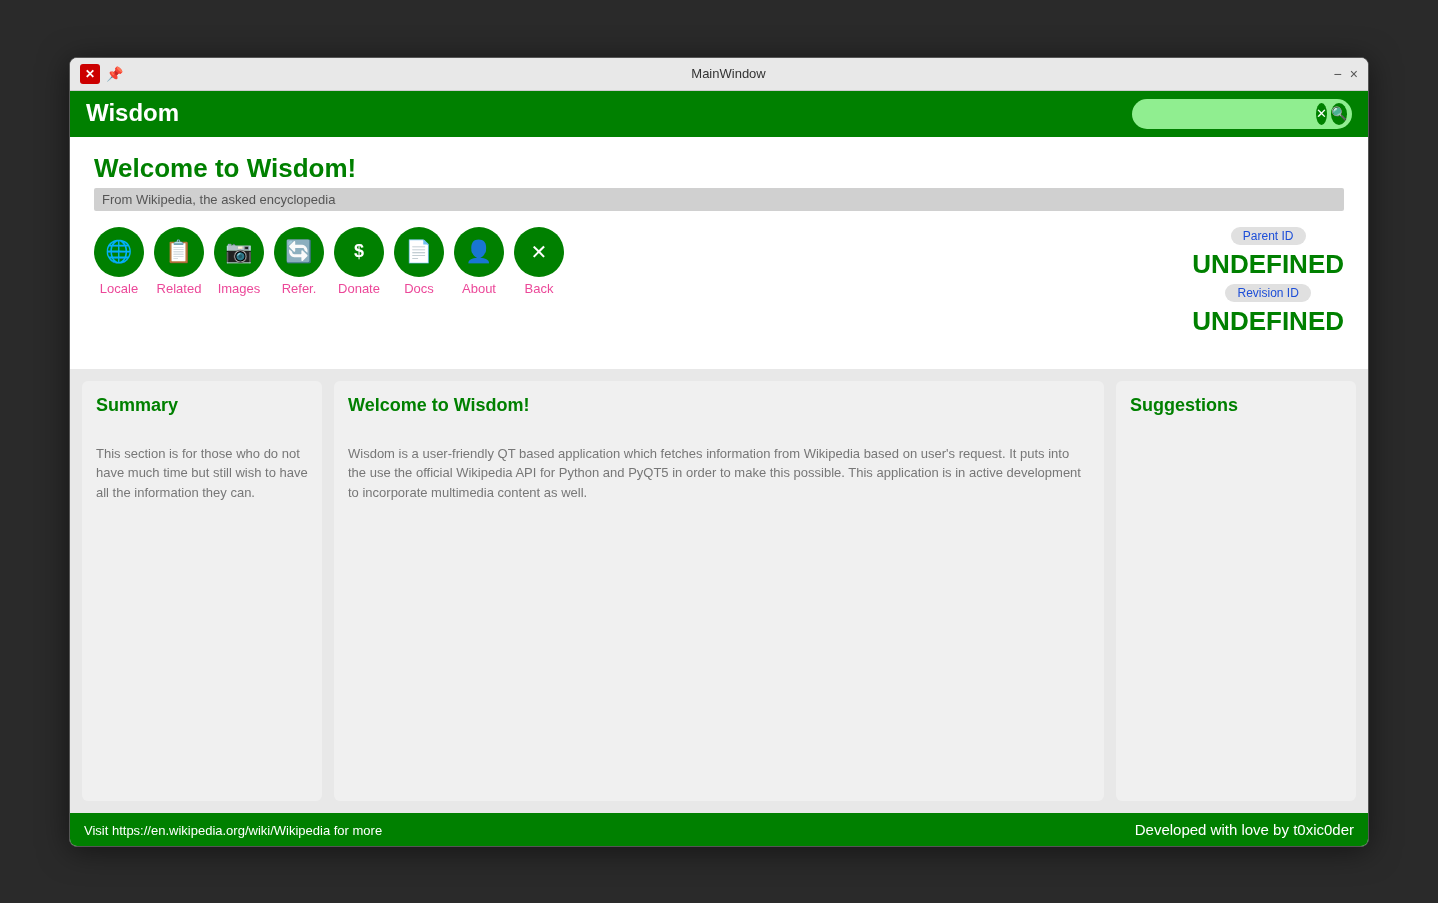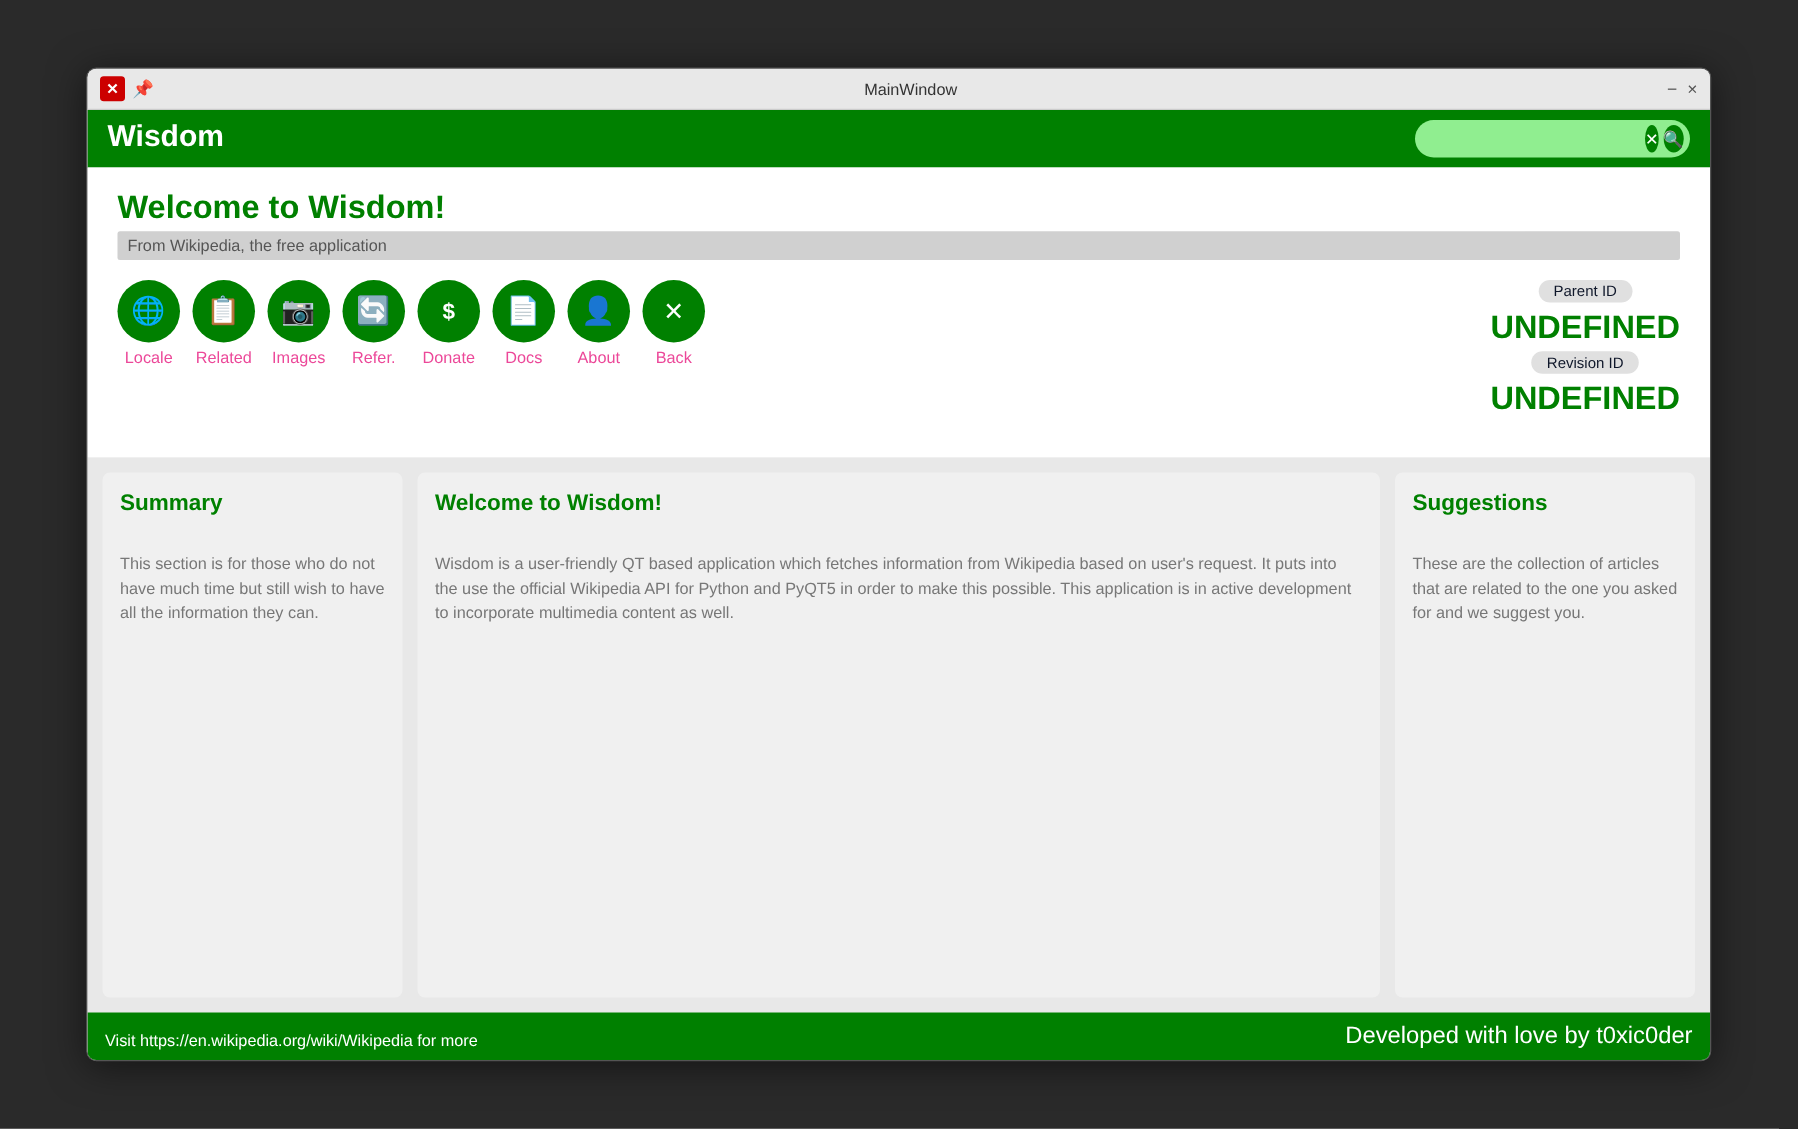--- a/index.html
+++ b/index.html
@@ -157,21 +157,21 @@
       display: flex;
       flex-direction: column;
       align-items: center;
       gap: 4px;
     }
     .id-badge {
       background: #e0e0e0;
       border-radius: 10px;
       padding: 2px 12px;
       font-size: 12px;
-      color: #0f172a;
+      color: #1d4ed8;
     }
     .id-value {
       font-size: 26px;
       font-weight: bold;
       color: #008000;
     }
     
     .panels {
       display: grid;
       grid-template-columns: 240px 1fr 240px;
@@ -202,21 +202,21 @@
       display: flex;
       justify-content: space-between;
       align-items: flex-end;
       padding: 8px 14px;
     }
     .footer-left {
       font-size: 13px;
       color: white;
     }
     .footer-right {
-      font-size: 19px;
+      font-size: 15px;
       color: white;
     }
   </style>
 </head>
 <body>
 
 <div class="window">
 
   <div class="titlebar">
     <div class="titlebar-left">
@@ -234,21 +234,21 @@
     <span class="header-title">Wisdom</span>
     <div class="search-bar">
       <input type="text" placeholder="" style="">
       <div class="search-clear-btn">✕</div>
       <div class="search-go-btn">🔍</div>
     </div>
   </div>
 
   <div class="main-content">
     <div class="page-title">Welcome to Wisdom!</div>
-    <div class="page-subtitle-bar">From Wikipedia, the free application</div>
+    <div class="page-subtitle-bar">From Wikipedia, the asked encyclopedia</div>
 
     <div class="toolbar-row">
       <div class="toolbar-icons">
 
         <div class="toolbar-item">
           <button class="toolbar-btn">🌐</button>
           <span class="toolbar-label">Locale</span>
         </div>
 
         <div class="toolbar-item">
@@ -303,21 +303,20 @@
       <div class="panel-text">This section is for those who do not have much time but still wish to have all the information they can.</div>
     </div>
 
     <div class="panel">
       <div class="panel-title">Welcome to Wisdom!</div>
       <div class="panel-text">Wisdom is a user-friendly QT based application which fetches information from Wikipedia based on user's request. It puts into the use the official Wikipedia API for Python and PyQT5 in order to make this possible. This application is in active development to incorporate multimedia content as well.</div>
     </div>
 
     <div class="panel">
       <div class="panel-title">Suggestions</div>
-      <div class="panel-text">These are the collection of articles that are related to the one you asked for and we suggest you.</div>
     </div>
   </div>
 
   <div class="footer">
     <span class="footer-left">Visit https://en.wikipedia.org/wiki/Wikipedia for more</span>
     <span class="footer-right">Developed with love by t0xic0der</span>
   </div>
 </div>
 
 </body></html>

